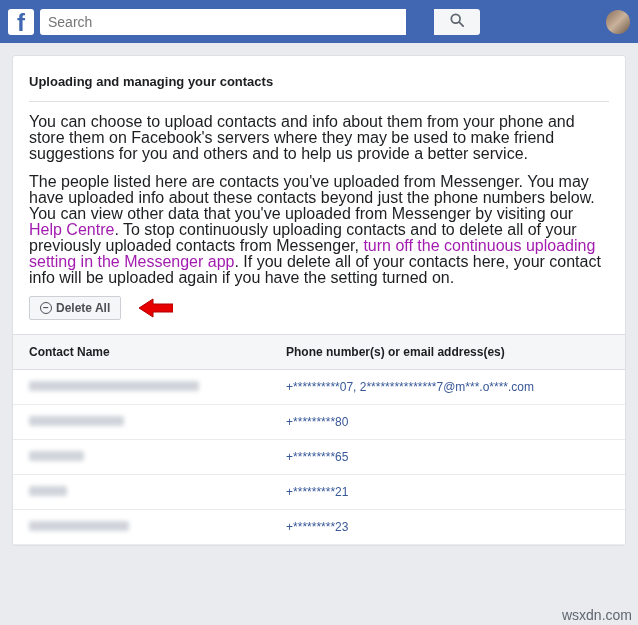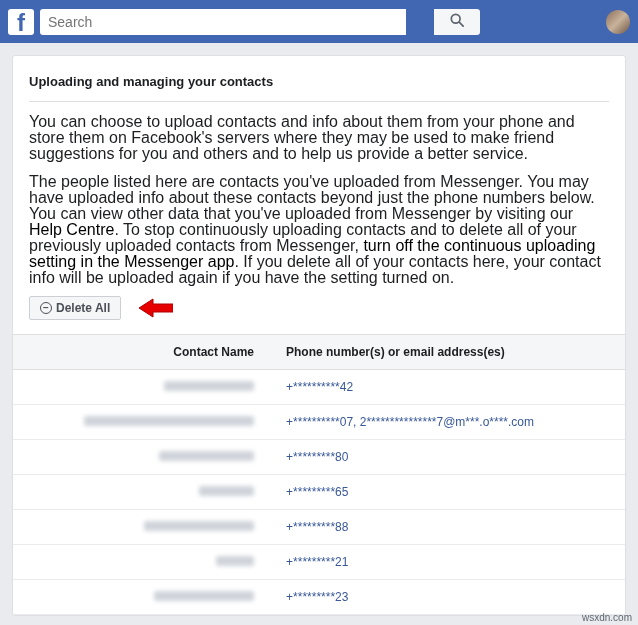--- a/index.html
+++ b/index.html
@@ -9,37 +9,37 @@
     .fb-logo { width: 26px; height: 26px; background: #fff; color: #4267b2; font-weight: bold; font-size: 24px; display: flex; align-items: flex-end; justify-content: center; border-radius: 3px; line-height: 24px; margin-right: 6px; }
     .search-wrap { flex: 1; display: flex; border-radius: 3px; overflow: hidden; max-width: 440px; gap: 28px; }
     .search-input { flex: 1; border: none; padding: 5px 8px; font-size: 14px; outline: none; background: #fff; }
     .search-btn { background: #f5f6f7; border: none; width: 46px; display: flex; align-items: center; justify-content: center; cursor: pointer; }
     .avatar { width: 24px; height: 24px; border-radius: 50%; background: linear-gradient(135deg,#8a6d5a 0%,#c9b29b 50%,#6b5544 100%); margin-left: auto; }
     
     .card { background: #fff; margin: 12px; border: 1px solid #dddfe2; border-radius: 3px; padding: 12px 16px 0 16px; }
     .page-title { font-size: 13px; font-weight: bold; color: #1c1e21; padding: 6px 0 12px 0; border-bottom: 1px solid #dddfe2; }
     .para { font-size: 16px; color: #1c1e21; line-height: 16px; padding: 12px 0 4px 0; }
     .para + .para { padding-top: 8px; }
-    a.link { color: #000000; text-decoration: none; cursor: pointer; }
+    a.link { color: #a21caf; text-decoration: none; cursor: pointer; }
     .standalone-link { display: inline-block; padding: 8px 0 14px 0; color: #385898; }
     
     .actions-row { display: flex; align-items: center; gap: 18px; padding: 6px 0 14px 0; }
     .btn { background: #f5f6f7; border: 1px solid #ccd0d5; border-radius: 2px; padding: 4px 10px; font-size: 12px; font-weight: bold; color: #4b4f56; display: inline-flex; align-items: center; gap: 4px; cursor: pointer; }
     .minus-circle { width: 12px; height: 12px; border: 1.5px solid #4b4f56; border-radius: 50%; display: inline-flex; align-items: center; justify-content: center; font-size: 10px; line-height: 1; }
     .arrow-hint svg { display: block; }
     
     table { width: calc(100% + 32px); margin-left: -16px; margin-right: -16px; border-collapse: collapse; }
     th { text-align: left; font-size: 12px; font-weight: bold; padding: 10px 16px; background: #f5f6f7; border-top: 1px solid #dddfe2; border-bottom: 1px solid #dddfe2; }
     td { padding: 10px 16px; border-bottom: 1px solid #e9ebee; vertical-align: middle; font-size: 12px; }
     td.name-cell { color: #385898; }
     td.phone-cell { color: #385898; }
     .blur-bar { display: inline-block; height: 10px; background: #d0d4da; border-radius: 2px; filter: blur(2px); }
-    th:first-child, td:first-child { width: 42%; text-align: right; }
+    th:first-child, td:first-child { width: 42%; }
     
-    .watermark { position: fixed; right: 6px; bottom: 2px; font-size: 10px; color: #606770; }
+    .watermark { position: fixed; right: 6px; bottom: 2px; font-size: 14px; color: #606770; }
   </style>
 </head>
 <body>
 
 <div class="topbar">
   <div class="fb-logo">f</div>
   <div class="search-wrap">
     <input class="search-input" type="text" placeholder="Search" style="">
     <button class="search-btn">
       <span>
@@ -77,38 +77,30 @@
 
   <table>
     <thead>
       <tr>
         <th>Contact Name</th>
         <th>Phone number(s) or email address(es)</th>
       </tr>
     </thead>
     <tbody id="contacts-body">
         <tr>
-          <td class="name-cell"><span class="blur-bar" style="width: 90px;"></span></td>
-          <td class="phone-cell">+**********42</td>
-        </tr>
-        <tr>
           <td class="name-cell"><span class="blur-bar" style="width: 170px;"></span></td>
           <td class="phone-cell">+**********07, 2***************7@m***.o****.com</td>
         </tr>
         <tr>
           <td class="name-cell"><span class="blur-bar" style="width: 95px;"></span></td>
           <td class="phone-cell">+*********80</td>
         </tr>
         <tr>
           <td class="name-cell"><span class="blur-bar" style="width: 55px;"></span></td>
           <td class="phone-cell">+*********65</td>
-        </tr>
-        <tr>
-          <td class="name-cell"><span class="blur-bar" style="width: 110px;"></span></td>
-          <td class="phone-cell">+*********88</td>
         </tr>
         <tr>
           <td class="name-cell"><span class="blur-bar" style="width: 38px;"></span></td>
           <td class="phone-cell">+*********21</td>
         </tr>
         <tr>
           <td class="name-cell"><span class="blur-bar" style="width: 100px;"></span></td>
           <td class="phone-cell">+*********23</td>
         </tr>
       </tbody>

